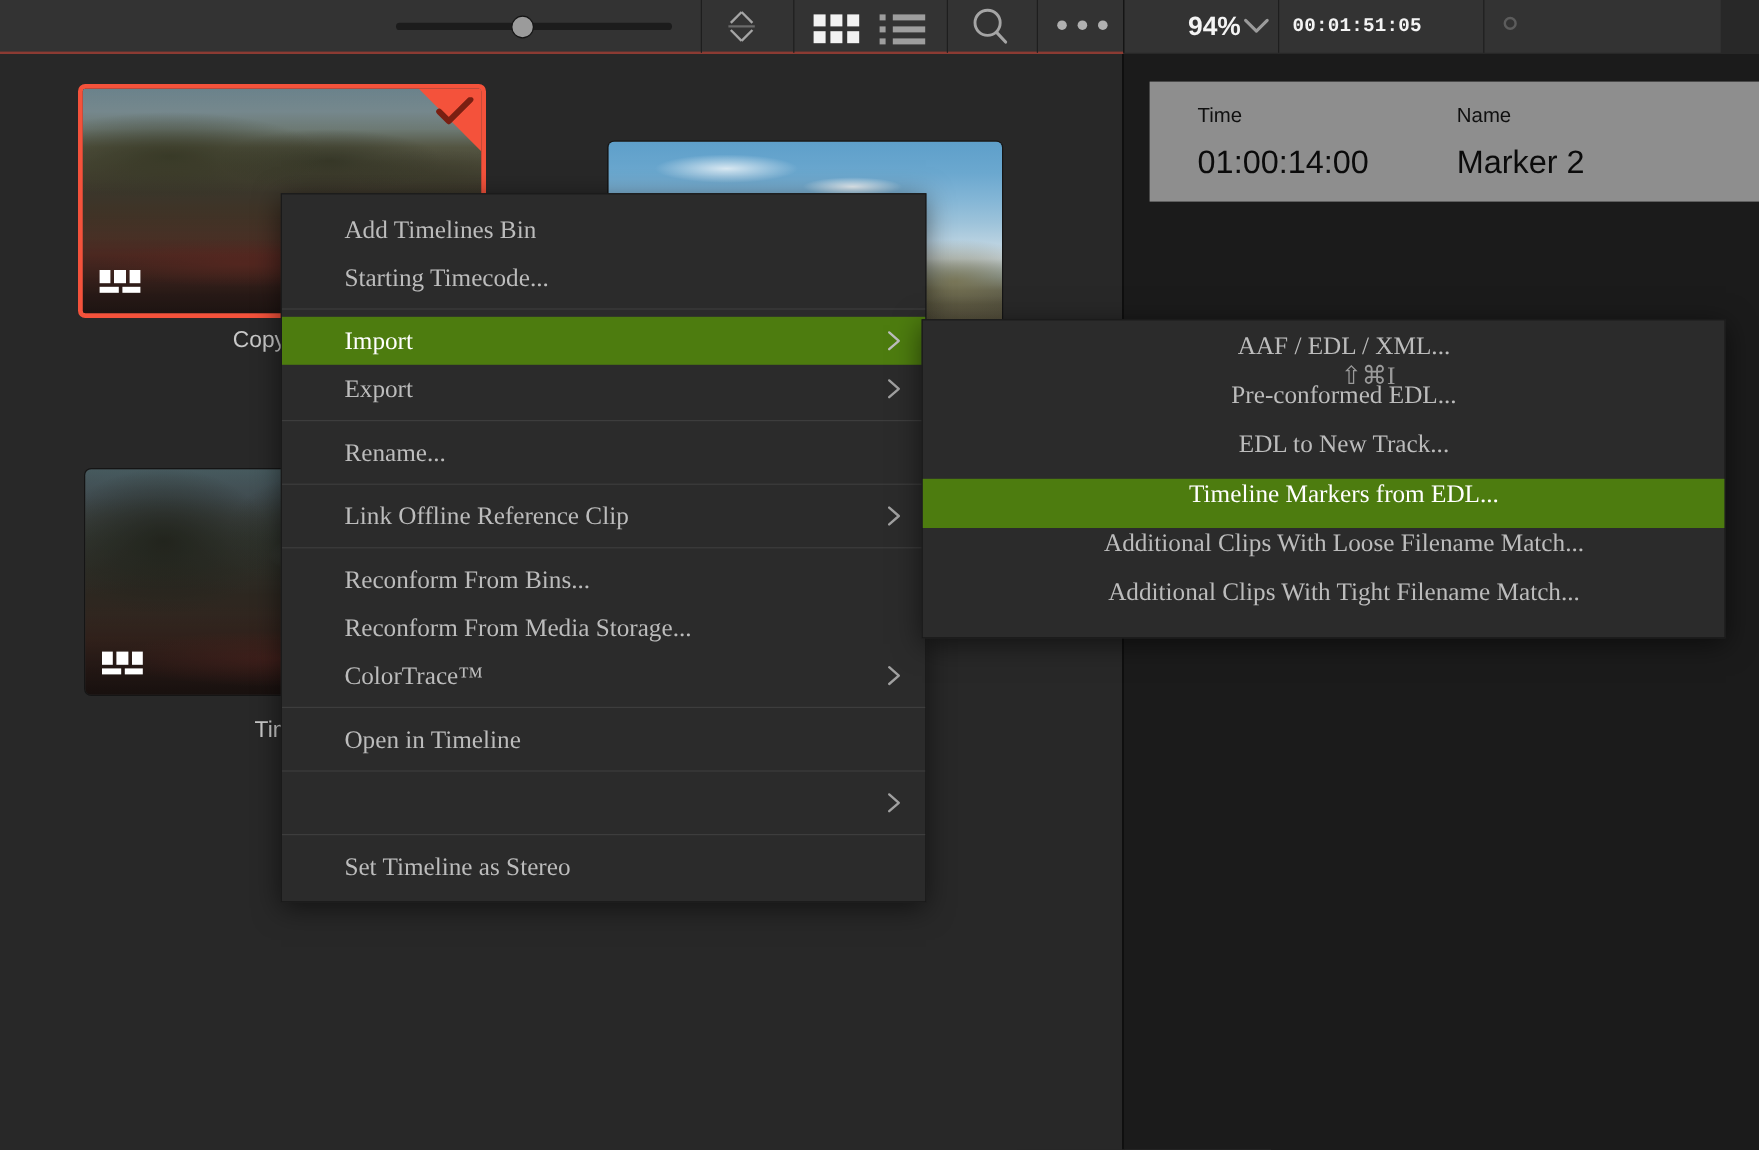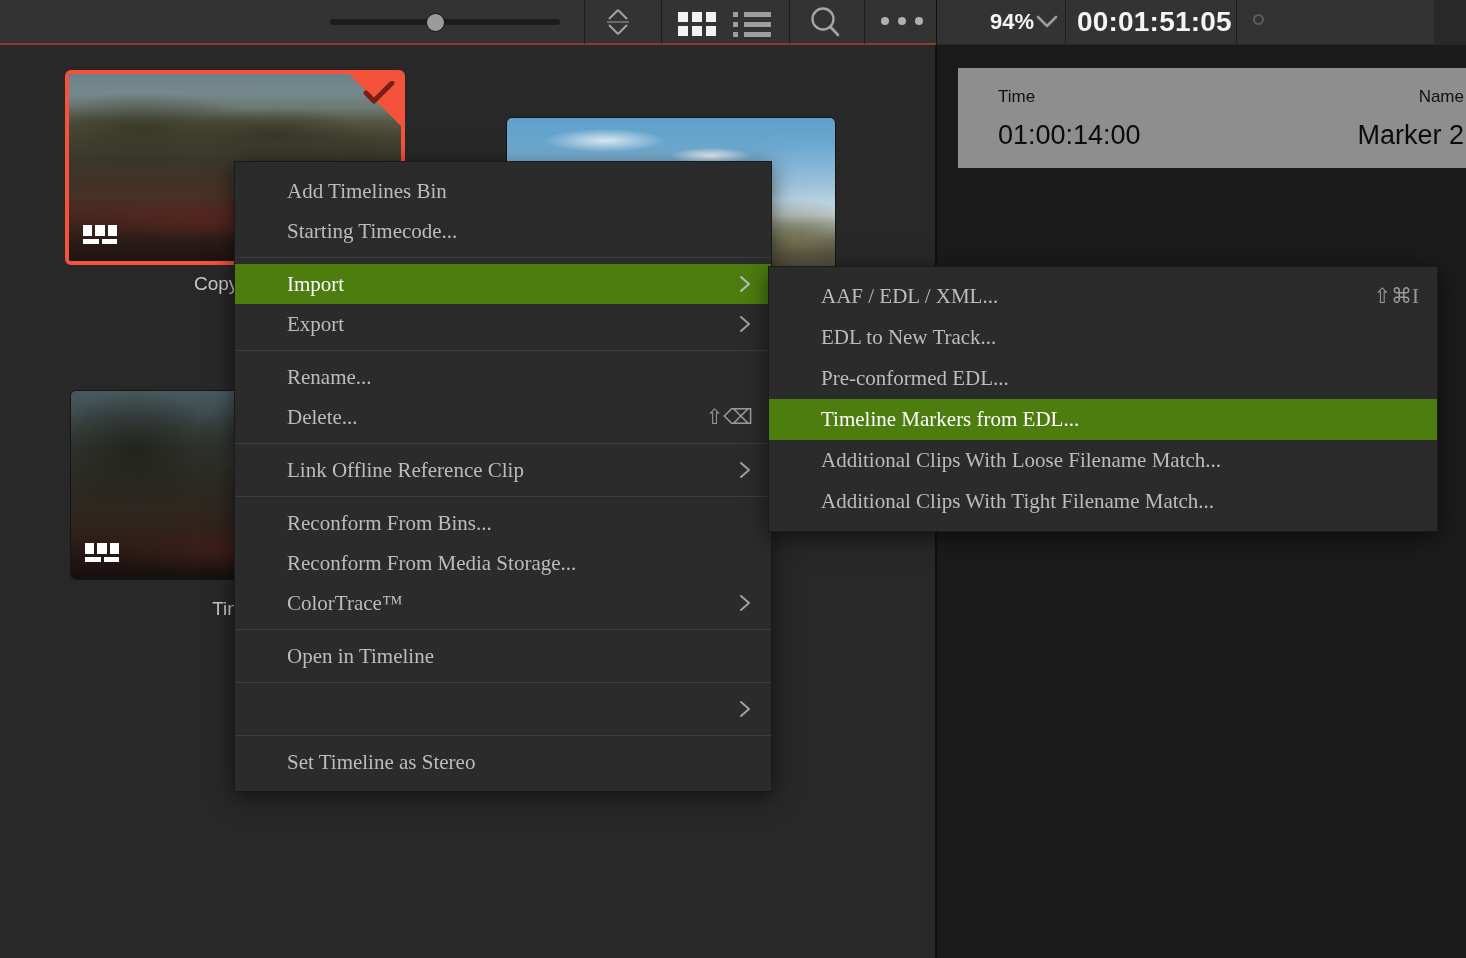--- a/index.html
+++ b/index.html
@@ -59,22 +59,23 @@
   .dots-ico { display:flex; justify-content:center; align-items:center; gap: 9px; height: 26px; }
   .dots-ico span { width: 8px; height: 8px; border-radius: 50%; background: #b0b0b0; }
 
   .zoom-pct {
     position: absolute; left: 956px; top: 3px; width: 78px; height: 38px;
     color: #f4f4f4; font-size: 22px; font-weight: bold; line-height: 38px; text-align: right;
   }
   .zoom-caret { position: absolute; left: 1032px; top: 10px; width: 30px; height: 24px; }
   .timecode {
     position: absolute; left: 1077px; top: 2px; height: 40px;
-    color: #f4f4f4; font-size: 28px; font-weight: bold; line-height: 40px;
+    color: #f4f4f4; font-size: 16px; font-weight: bold; line-height: 40px;
     letter-spacing: 0.2px;
+    font-family: Liberation Mono, monospace;
   }
   .rec-dot {
     position: absolute; left: 1253px; top: 14px; width: 11px; height: 11px;
     border: 2px solid #5c5c5c; border-radius: 50%;
   }
 
   
   .left-panel {
     position: absolute; left: 0; top: 45px; width: 935px; height: 913px;
     background: #282828;
@@ -86,21 +87,21 @@
     position: absolute; left: 937px; top: 45px; width: 529px; height: 913px;
     background: #1b1b1b;
   }
 
   
   .marker-row {
     position: absolute; left: 21px; top: 23px; width: 529px; height: 100px;
     background: #8e8e8e; display: flex; align-items: flex-start;
   }
   .mk-col-time { position: absolute; left: 40px; top: 13px; width: 200px; }
-  .mk-col-name { position: absolute; left: 256px; top: 13px; width: 250px; text-align: right; }
+  .mk-col-name { position: absolute; left: 256px; top: 13px; width: 250px; }
   .mk-head { color: #101010; font-size: 17px; line-height: 32px; }
   .mk-val  { color: #0b0b0b; font-size: 27px; line-height: 40px; margin-top: 2px; }
 
   
   .thumb { position: absolute; }
   .thumb-img {
     position: relative; width: 100%; height: 100%;
     border-radius: 6px; overflow: hidden;
     border: 1px solid #151515;
   }
@@ -187,21 +188,21 @@
   .menu {
     position: absolute; background: #2b2b2b;
     border: 1px solid #1a1a1a;
     box-shadow: 0 5px 22px rgba(0,0,0,0.55);
   }
   .menu-item {
     position: relative; height: 40px; display: flex; align-items: center;
     padding-left: 52px; padding-right: 18px;
     color: #bcbcbc; font-size: 21px; white-space: nowrap; font-family: Liberation Serif, serif;
   }
-  .menu-item.tall { height: 41px; }
+  .menu-item.tall { height: 41px; flex-direction: column; }
   .menu-item.hl { background: #4d7c0f; color: #ffffff; }
   .menu-item .label { flex: 1; }
   .menu-item .shortcut {
     color: #9a9a9a; font-size: 21px; margin-left: 40px;
   }
   .menu-sep { height: 1px; background: #3d3d3d; margin: 6px 0; }
   .sub-arrow {
     position: absolute; right: 20px; top: 50%; transform: translateY(-50%);
     width: 12px; height: 18px;
   }
@@ -385,24 +386,20 @@
       <svg class="sub-arrow" viewBox="0 0 12 18" aria-hidden="true">
         <path d="M2 2 L10 9 L2 16" stroke="#a0a0a0" stroke-width="2" fill="none" stroke-linecap="round" stroke-linejoin="round"></path>
       </svg>
     </div>
 
     <div class="menu-sep"></div>
 
     <div class="menu-item">
       <span class="label">Rename...</span>
     </div>
-    <div class="menu-item">
-      <span class="label">Delete...</span>
-      <span class="shortcut">⇧⌫</span>
-    </div>
 
     <div class="menu-sep"></div>
 
     <div class="menu-item">
       <span class="label">Link Offline Reference Clip</span>
       <svg class="sub-arrow" viewBox="0 0 12 18" aria-hidden="true">
         <path d="M2 2 L10 9 L2 16" stroke="#a0a0a0" stroke-width="2" fill="none" stroke-linecap="round" stroke-linejoin="round"></path>
       </svg>
     </div>
 
@@ -445,24 +442,24 @@
   </div>
 
   <div class="menu" id="sub-menu">
     <div class="menu-pad-top"></div>
 
     <div class="menu-item tall">
       <span class="label">AAF / EDL / XML...</span>
       <span class="shortcut">⇧⌘I</span>
     </div>
     <div class="menu-item tall">
+      <span class="label">Pre-conformed EDL...</span>
+    </div>
+    <div class="menu-item tall">
       <span class="label">EDL to New Track...</span>
-    </div>
-    <div class="menu-item tall">
-      <span class="label">Pre-conformed EDL...</span>
     </div>
     <div class="menu-item tall hl">
       <span class="label">Timeline Markers from EDL...</span>
     </div>
     <div class="menu-item tall">
       <span class="label">Additional Clips With Loose Filename Match...</span>
     </div>
     <div class="menu-item tall">
       <span class="label">Additional Clips With Tight Filename Match...</span>
     </div>

